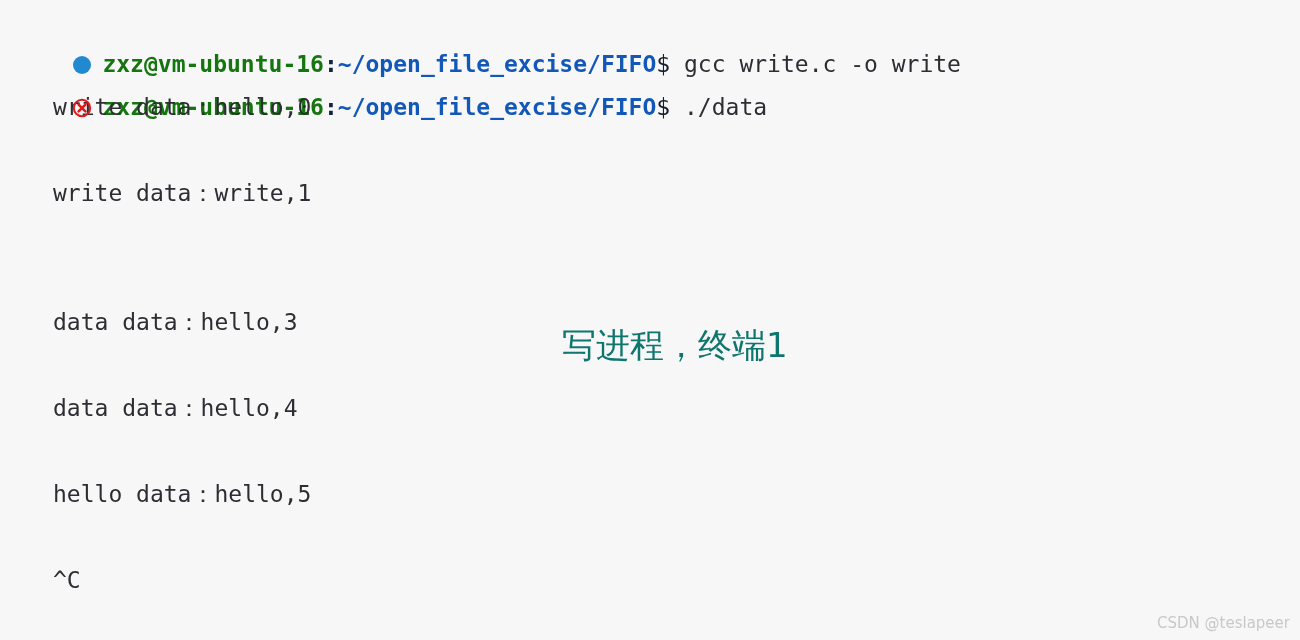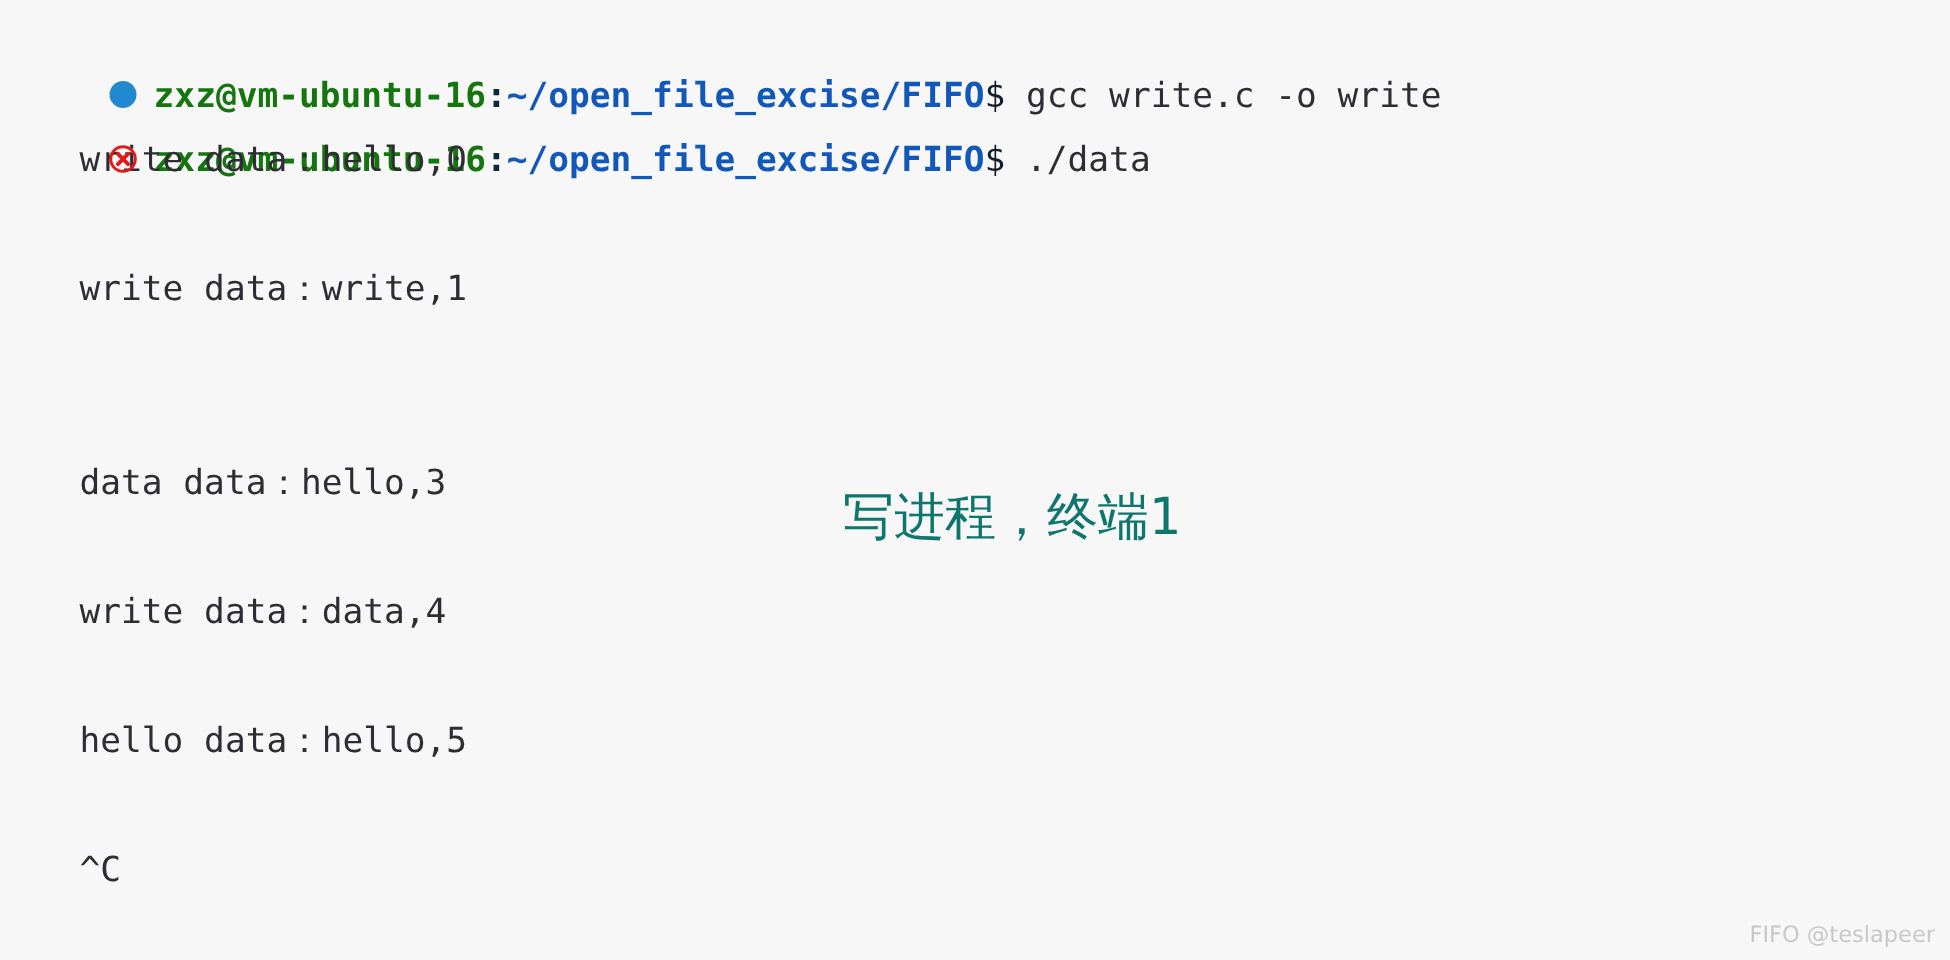--- a/index.html
+++ b/index.html
@@ -120,25 +120,25 @@
   <div class="line blank"><span class="outtext"></span></div>
 
   <div class="line"><span class="outtext">write data：write,1</span></div>
   <div class="line blank"><span class="outtext"></span></div>
 
   <div class="line blank"><span class="outtext"></span></div>
 
   <div class="line"><span class="outtext">data data：hello,3</span></div>
   <div class="line blank"><span class="outtext"></span></div>
 
-  <div class="line"><span class="outtext">write data：data,4</span></div>
+  <div class="line"><span class="outtext">data data：hello,4</span></div>
   <div class="line blank"><span class="outtext"></span></div>
 
   <div class="line"><span class="outtext">hello data：hello,5</span></div>
   <div class="line blank"><span class="outtext"></span></div>
 
   <div class="line"><span class="outtext">^C</span></div>
 
 </div>
 
 <div id="annotation">写进程，终端1</div>
 
-<div id="watermark">FIFO @teslapeer</div>
+<div id="watermark">CSDN @teslapeer</div>
 
 </body></html>

